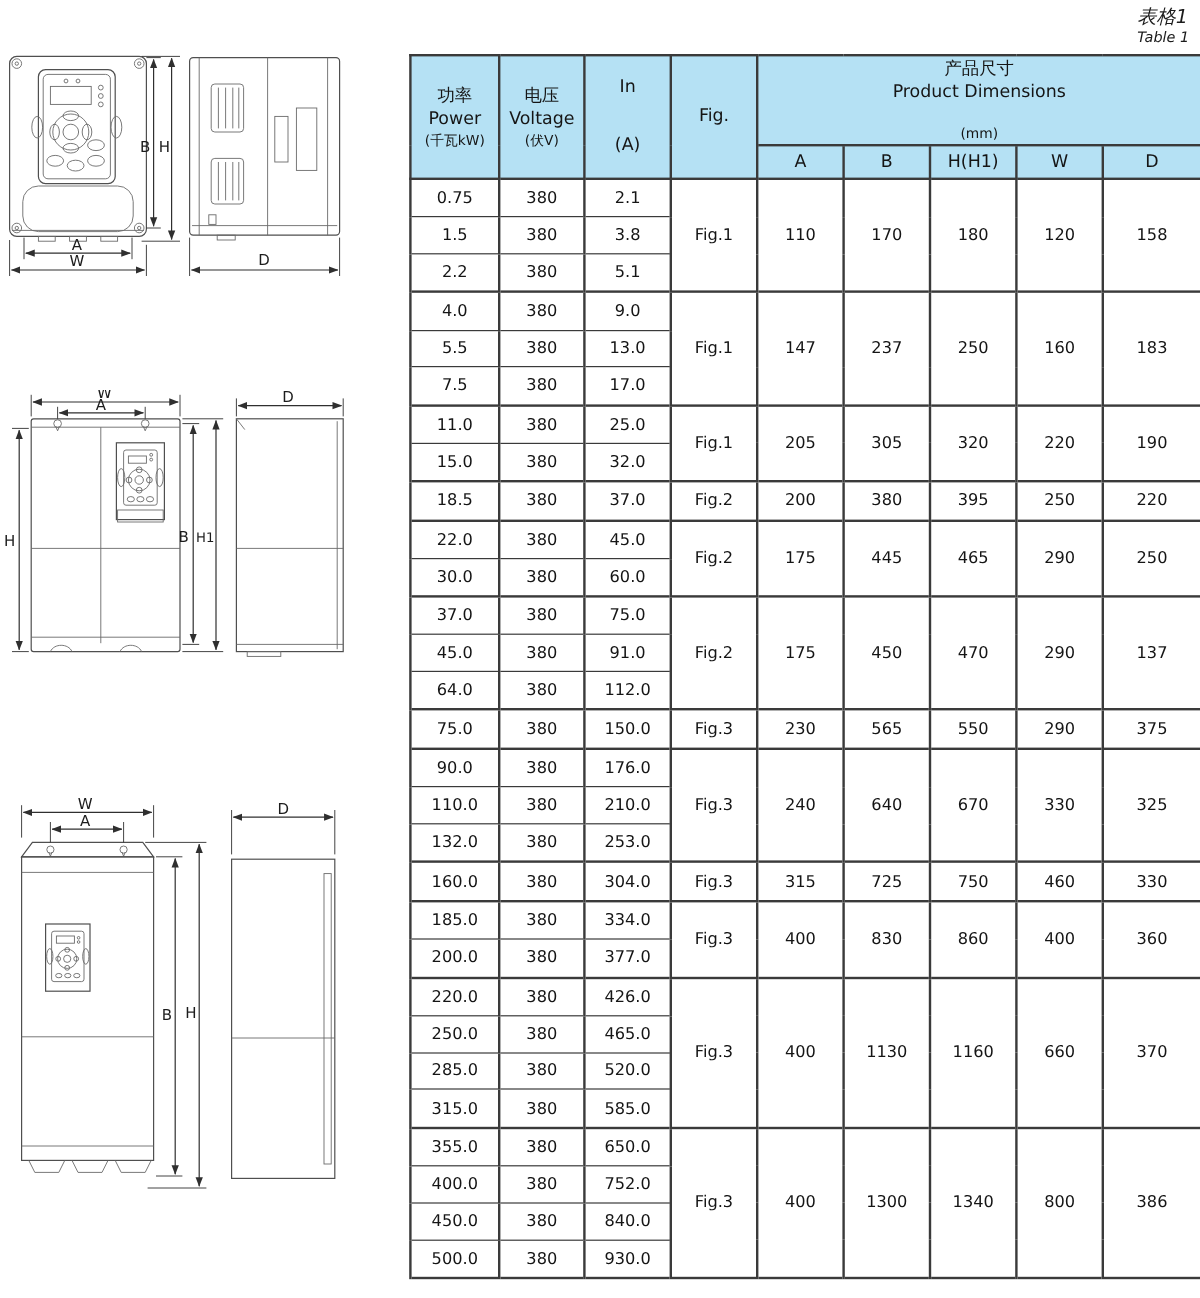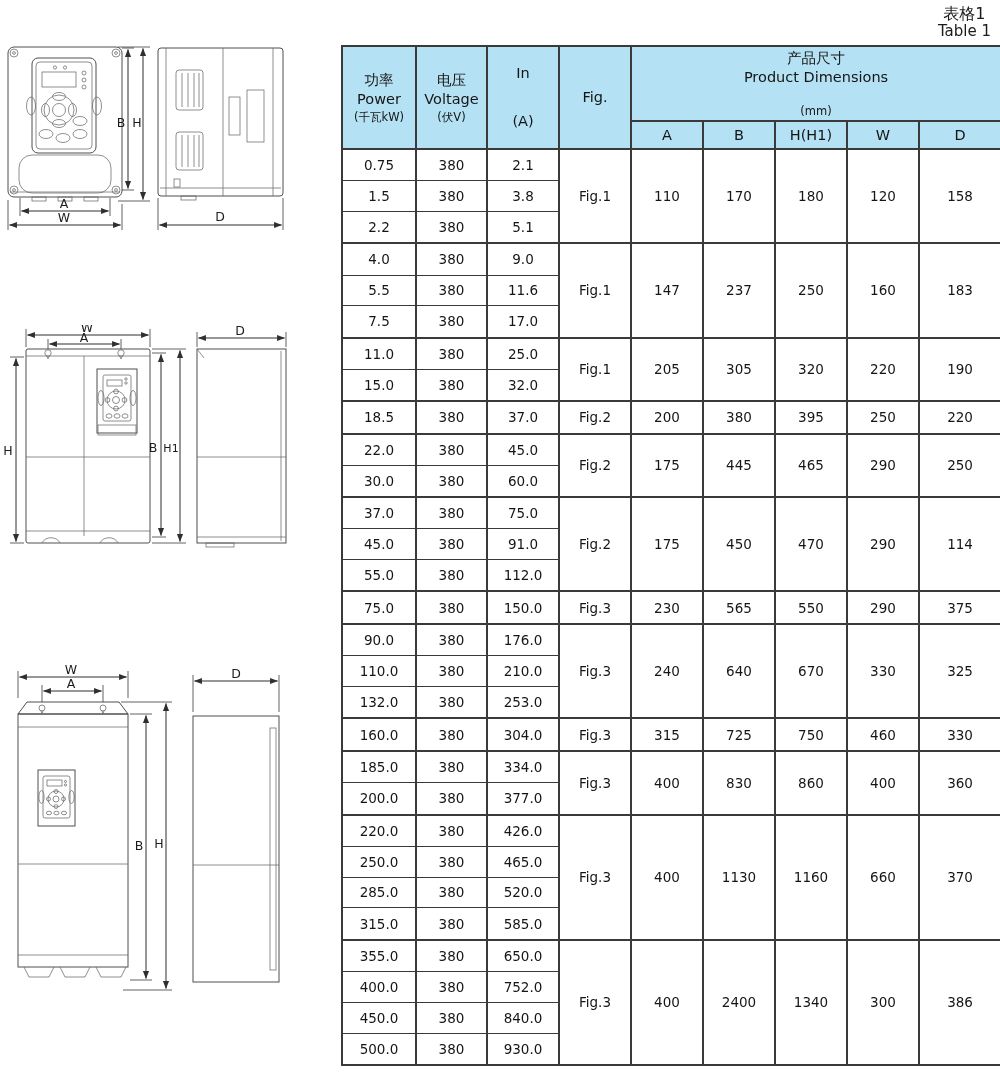--- a/index.html
+++ b/index.html
@@ -2,23 +2,23 @@
 <html><head>
 <meta charset="utf-8">
 <style>
   html,body{margin:0;padding:0;}
   body{
     width:1000px;height:1082px;position:relative;background:#ffffff;
     font-family:"DejaVu Sans","Liberation Sans",sans-serif;color:#1b1b1b;
     overflow:hidden;
   }
   
-  .title-block{position:absolute;top:5px;right:9px;text-align:center;}
+  .title-block{position:absolute;top:5px;right:9px;text-align:left;font-style:italic;}
   .title-cn{font-size:16px;line-height:18px;}
-  .title-en{font-size:15px;line-height:17px;}
+  .title-en{font-size:12px;line-height:17px;}
   
   .table-wrap{position:absolute;left:341px;top:45px;}
   table.spec{
     border-collapse:collapse;table-layout:fixed;
     width:659px;height:1021px;border:2px solid #3a3a3a;
   }
   table.spec th{
     background:#b5e1f4;border:2px solid #3a3a3a;font-weight:normal;
     padding:0;text-align:center;vertical-align:middle;color:#151515;
   }
@@ -363,21 +363,21 @@
           <td rowspan="3">Fig.1</td>
           <td rowspan="3">147</td>
           <td rowspan="3">237</td>
           <td rowspan="3">250</td>
           <td rowspan="3">160</td>
           <td rowspan="3">183</td>
         </tr>
         <tr>
           <td>5.5</td>
           <td>380</td>
-          <td>11.6</td>
+          <td>13.0</td>
         </tr>
         <tr>
           <td>7.5</td>
           <td>380</td>
           <td>17.0</td>
         </tr>
         <tr class="group-start">
           <td>11.0</td>
           <td>380</td>
           <td>25.0</td>
@@ -422,29 +422,29 @@
         </tr>
         <tr class="group-start">
           <td>37.0</td>
           <td>380</td>
           <td>75.0</td>
           <td rowspan="3">Fig.2</td>
           <td rowspan="3">175</td>
           <td rowspan="3">450</td>
           <td rowspan="3">470</td>
           <td rowspan="3">290</td>
-          <td rowspan="3">114</td>
+          <td rowspan="3">137</td>
         </tr>
         <tr>
           <td>45.0</td>
           <td>380</td>
           <td>91.0</td>
         </tr>
         <tr>
-          <td>55.0</td>
+          <td>64.0</td>
           <td>380</td>
           <td>112.0</td>
         </tr>
         <tr class="group-start">
           <td>75.0</td>
           <td>380</td>
           <td>150.0</td>
           <td rowspan="1">Fig.3</td>
           <td rowspan="1">230</td>
           <td rowspan="1">565</td>
@@ -525,23 +525,23 @@
           <td>315.0</td>
           <td>380</td>
           <td>585.0</td>
         </tr>
         <tr class="group-start">
           <td>355.0</td>
           <td>380</td>
           <td>650.0</td>
           <td rowspan="4">Fig.3</td>
           <td rowspan="4">400</td>
-          <td rowspan="4">2400</td>
+          <td rowspan="4">1300</td>
           <td rowspan="4">1340</td>
-          <td rowspan="4">300</td>
+          <td rowspan="4">800</td>
           <td rowspan="4">386</td>
         </tr>
         <tr>
           <td>400.0</td>
           <td>380</td>
           <td>752.0</td>
         </tr>
         <tr>
           <td>450.0</td>
           <td>380</td>

